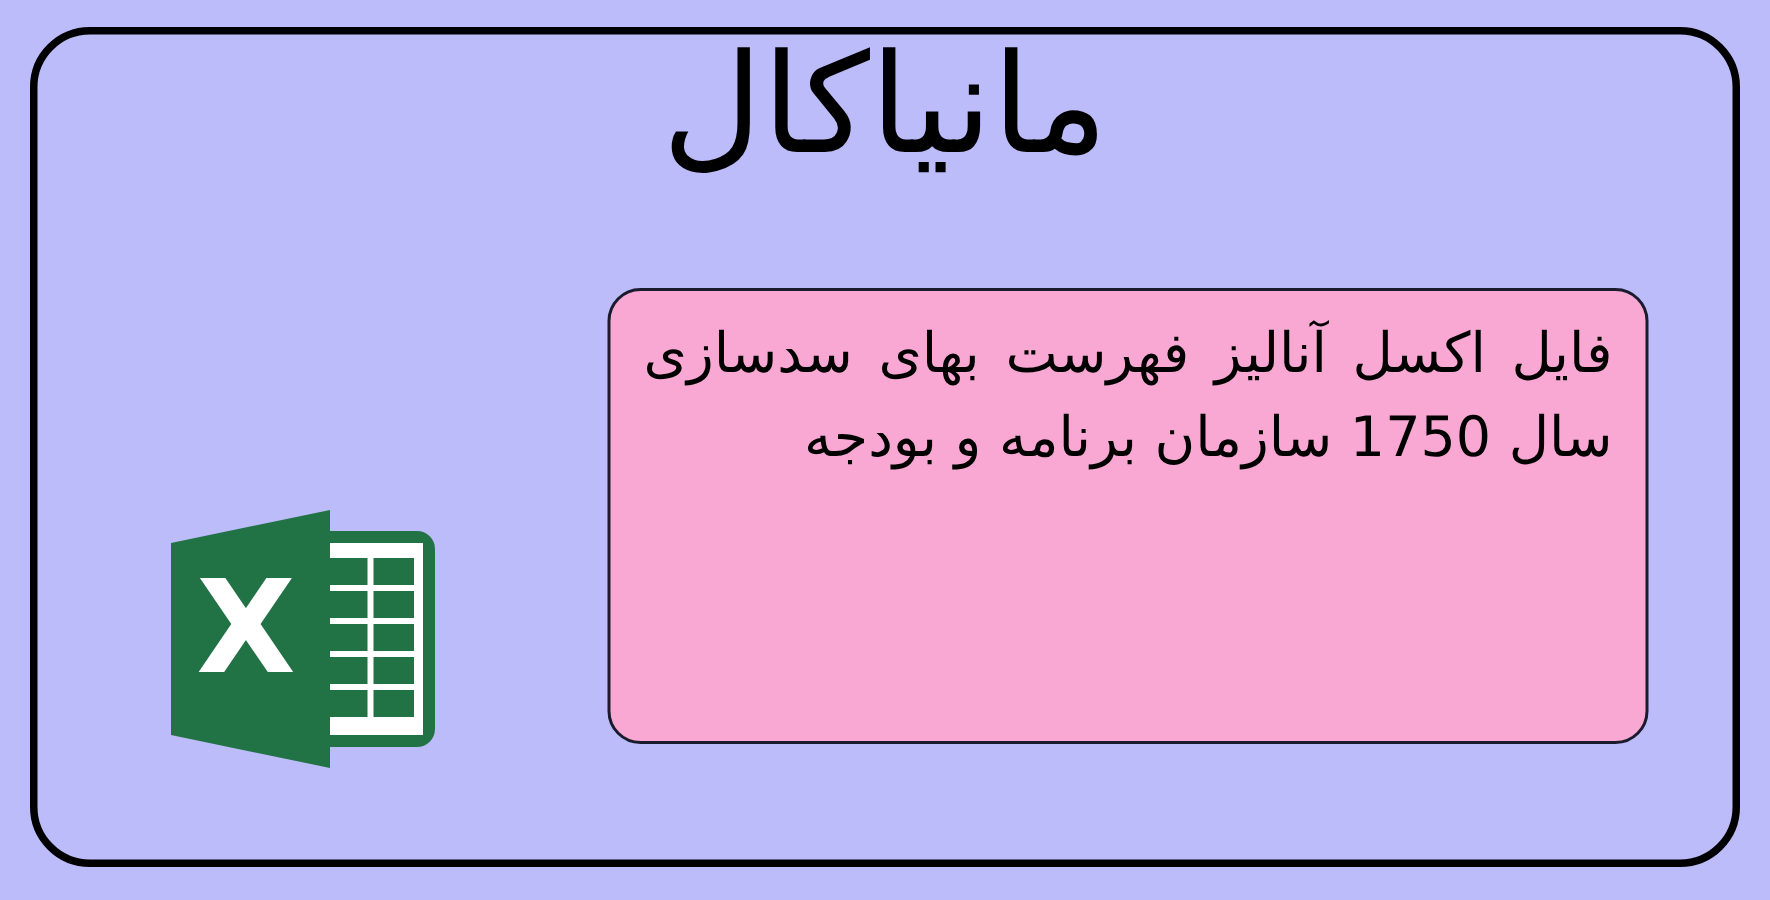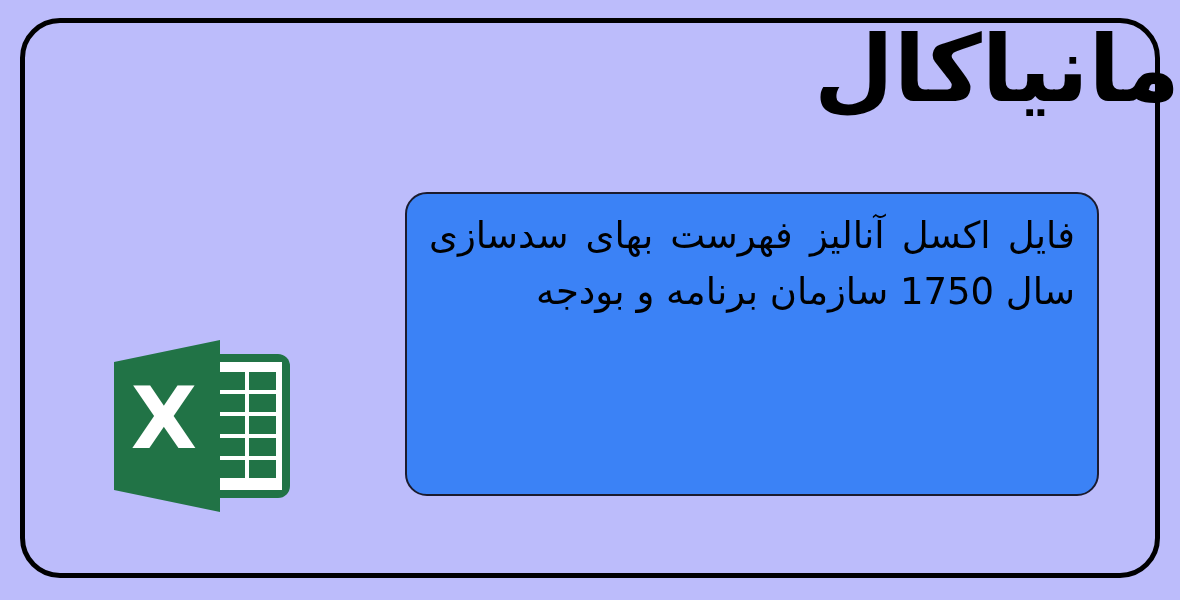--- a/index.html
+++ b/index.html
@@ -34,39 +34,39 @@
     border-radius: 40px;
     background: transparent;
   }
 
   
   #page-title {
     position: absolute;
     left: 0;
     top: 14px;
     width: 1180px;
-    text-align: right;
+    text-align: center;
     color: #000000;
     font-size: 92px;
     line-height: 1.22;
-    font-weight: 700;
+    font-weight: 400;
     direction: rtl;
     white-space: nowrap;
     font-family: "DejaVu Sans", "Liberation Sans", sans-serif;
   }
 
   
   #description-card {
     position: absolute;
     left: 405px;
     top: 192px;
     width: 694px;
     height: 304px;
     box-sizing: border-box;
-    background: #3b82f6;
+    background: #f9a8d4;
     border: 2px solid #1b1b2e;
     border-radius: 22px;
     padding: 14px 22px 10px 22px;
     direction: rtl;
   }
 
   .desc-line {
     color: #000000;
     font-size: 37px;
     line-height: 1.52;

